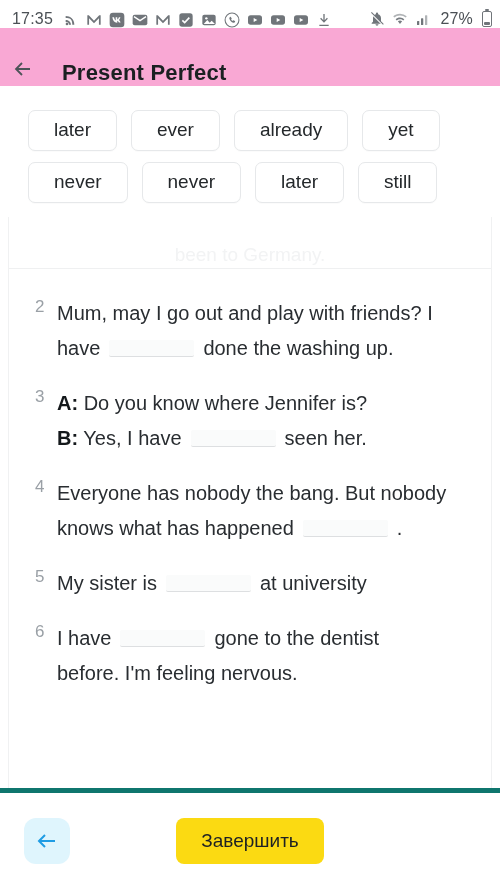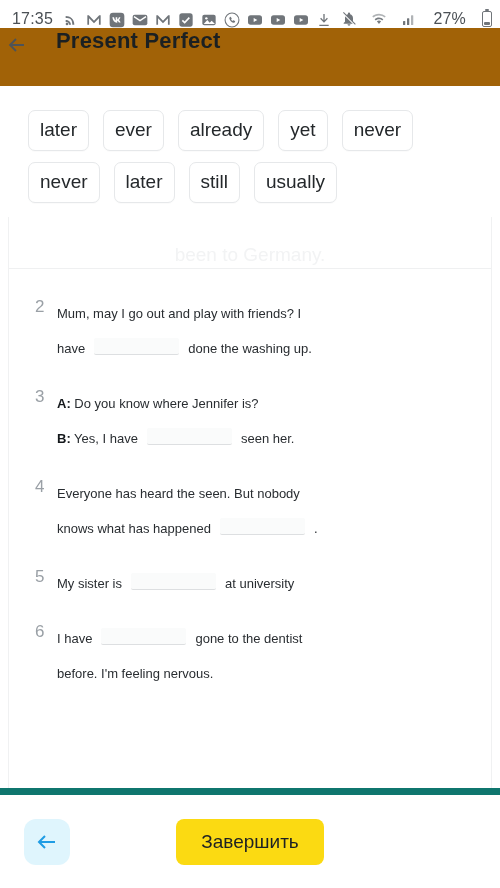--- a/index.html
+++ b/index.html
@@ -16,44 +16,44 @@
     height: 28px;
     display: flex;
     align-items: flex-end;
     padding: 0 8px 0 12px;
     color: #6d7277;
     font-size: 15px;
     letter-spacing: .2px;
   }
   .status-clock { font-size: 16px; color: #4b5055; margin-right: 10px; }
   .status-icons { display: flex; align-items: center; gap: 7px; flex: 1; }
-  .status-right { display: flex; align-items: center; gap: 14px; }
+  .status-right { display: flex; align-items: center; gap: 7px; }
   .sicon { width: 16px; height: 16px; display: inline-block; position: relative; color: #70757a; }
   .sicon svg { display: block; width: 100%; height: 100%; fill: currentColor; }
   .battery-pct { font-size: 16px; color: #4b5055; margin-left: 2px; }
   .battery {
     width: 10px; height: 16px; border: 1.6px solid #70757a; border-radius: 2px;
     position: relative; margin-left: 2px;
   }
   .battery::before {
     content: ""; position: absolute; top: -3px; left: 2.4px;
     width: 4px; height: 2px; background: #70757a; border-radius: 1px;
   }
   .battery::after {
     content: ""; position: absolute; bottom: 0.6px; left: 0.8px; right: 0.8px;
     height: 28%; background: #70757a; border-radius: 1px;
   }
 
   
   .appbar {
     height: 58px;
     display: flex;
-    align-items: flex-start;
-    padding-left: 0;
-    background: #a16207;
+    align-items: flex-end;
+    padding-left: 6px;
+    background: #f9a8d4;
   }
   .back-arrow {
     width: 34px; height: 34px;
     display: flex; align-items: center; justify-content: center;
     color: #4d5358;
     cursor: pointer;
   }
   .back-arrow svg { width: 24px; height: 24px; stroke: currentColor; fill: none; stroke-width: 1.8; }
   .appbar-title {
     margin-left: 22px;
@@ -69,21 +69,21 @@
     top: 104px; left: 0; right: 0;
     padding: 6px 20px 14px 28px;
     background: #ffffff;
     z-index: 5;
   }
   .chips-row { display: flex; flex-wrap: wrap; gap: 11px 14px; }
   .chip {
     background: #ffffff;
     border: 1px solid #e6e8ea;
     border-radius: 7px;
-    padding: 8px 11px 9px;
+    padding: 8px 25px 9px;
     font-size: 19px;
     color: #24282b;
     line-height: 1.15;
     cursor: pointer;
     box-shadow: 0 1px 1px rgba(0,0,0,.02);
   }
 
   
   .card {
     position: absolute;
@@ -118,21 +118,21 @@
   }
   .q-num {
     width: 22px;
     flex: 0 0 22px;
     font-size: 17px;
     color: #9aa0a6;
     padding-top: 1px;
   }
   .q-body {
     flex: 1;
-    font-size: 13px;
+    font-size: 20px;
     color: #292d31;
     line-height: 35px;
   }
   .q-body .wrapline { line-height: 25px; display: block; }
   .spk { font-weight: bold; color: #14181b; }
   .blank {
     display: inline-block;
     width: 85px;
     height: 17px;
     border-bottom: 1px solid #dddfe1;
@@ -141,21 +141,21 @@
     margin: 0 9px;
     border-radius: 2px;
     cursor: pointer;
   }
 
   
   .bottombar {
     position: absolute;
     left: 0; right: 0; bottom: 0;
     height: 100px;
-    border-top: 7px solid #0f766e;
+    border-top: 5px solid #0f766e;
     background: #fff;
     display: flex;
     align-items: center;
   }
   .btn-prev {
     position: absolute;
     left: 24px;
     width: 46px; height: 46px;
     background: #dff5fd;
     border-radius: 12px;
@@ -307,21 +307,21 @@
         <span class="spk">A:</span>
         <span>Do you know where Jennifer is?</span><br>
         <span class="spk">B:</span>
         <span>Yes, I have</span><span class="blank"></span><span>seen her.</span>
       </div>
     </div>
 
     <div class="q">
       <div class="q-num">4</div>
       <div class="q-body">
-        <span>Everyone has heard the seen. But nobody</span><br>
+        <span>Everyone has nobody the bang. But nobody</span><br>
         <span>knows what has happened</span><span class="blank"></span><span>.</span>
       </div>
     </div>
 
     <div class="q">
       <div class="q-num">5</div>
       <div class="q-body">
         <span>My sister is</span><span class="blank"></span><span>at university</span>
       </div>
     </div>
@@ -340,21 +340,20 @@
 <div class="chips-panel">
   <div class="chips-row">
     <div class="chip">later</div>
     <div class="chip">ever</div>
     <div class="chip">already</div>
     <div class="chip">yet</div>
     <div class="chip">never</div>
     <div class="chip">never</div>
     <div class="chip">later</div>
     <div class="chip">still</div>
-    <div class="chip">usually</div>
   </div>
 </div>
 
 <div class="bottombar">
   <div class="btn-prev">
     <svg viewBox="0 0 24 24">
         <path d="M20 12H4M10 6l-6 6 6 6"></path>
       </svg>
   </div>
   <button class="btn-finish">Завершить</button>

